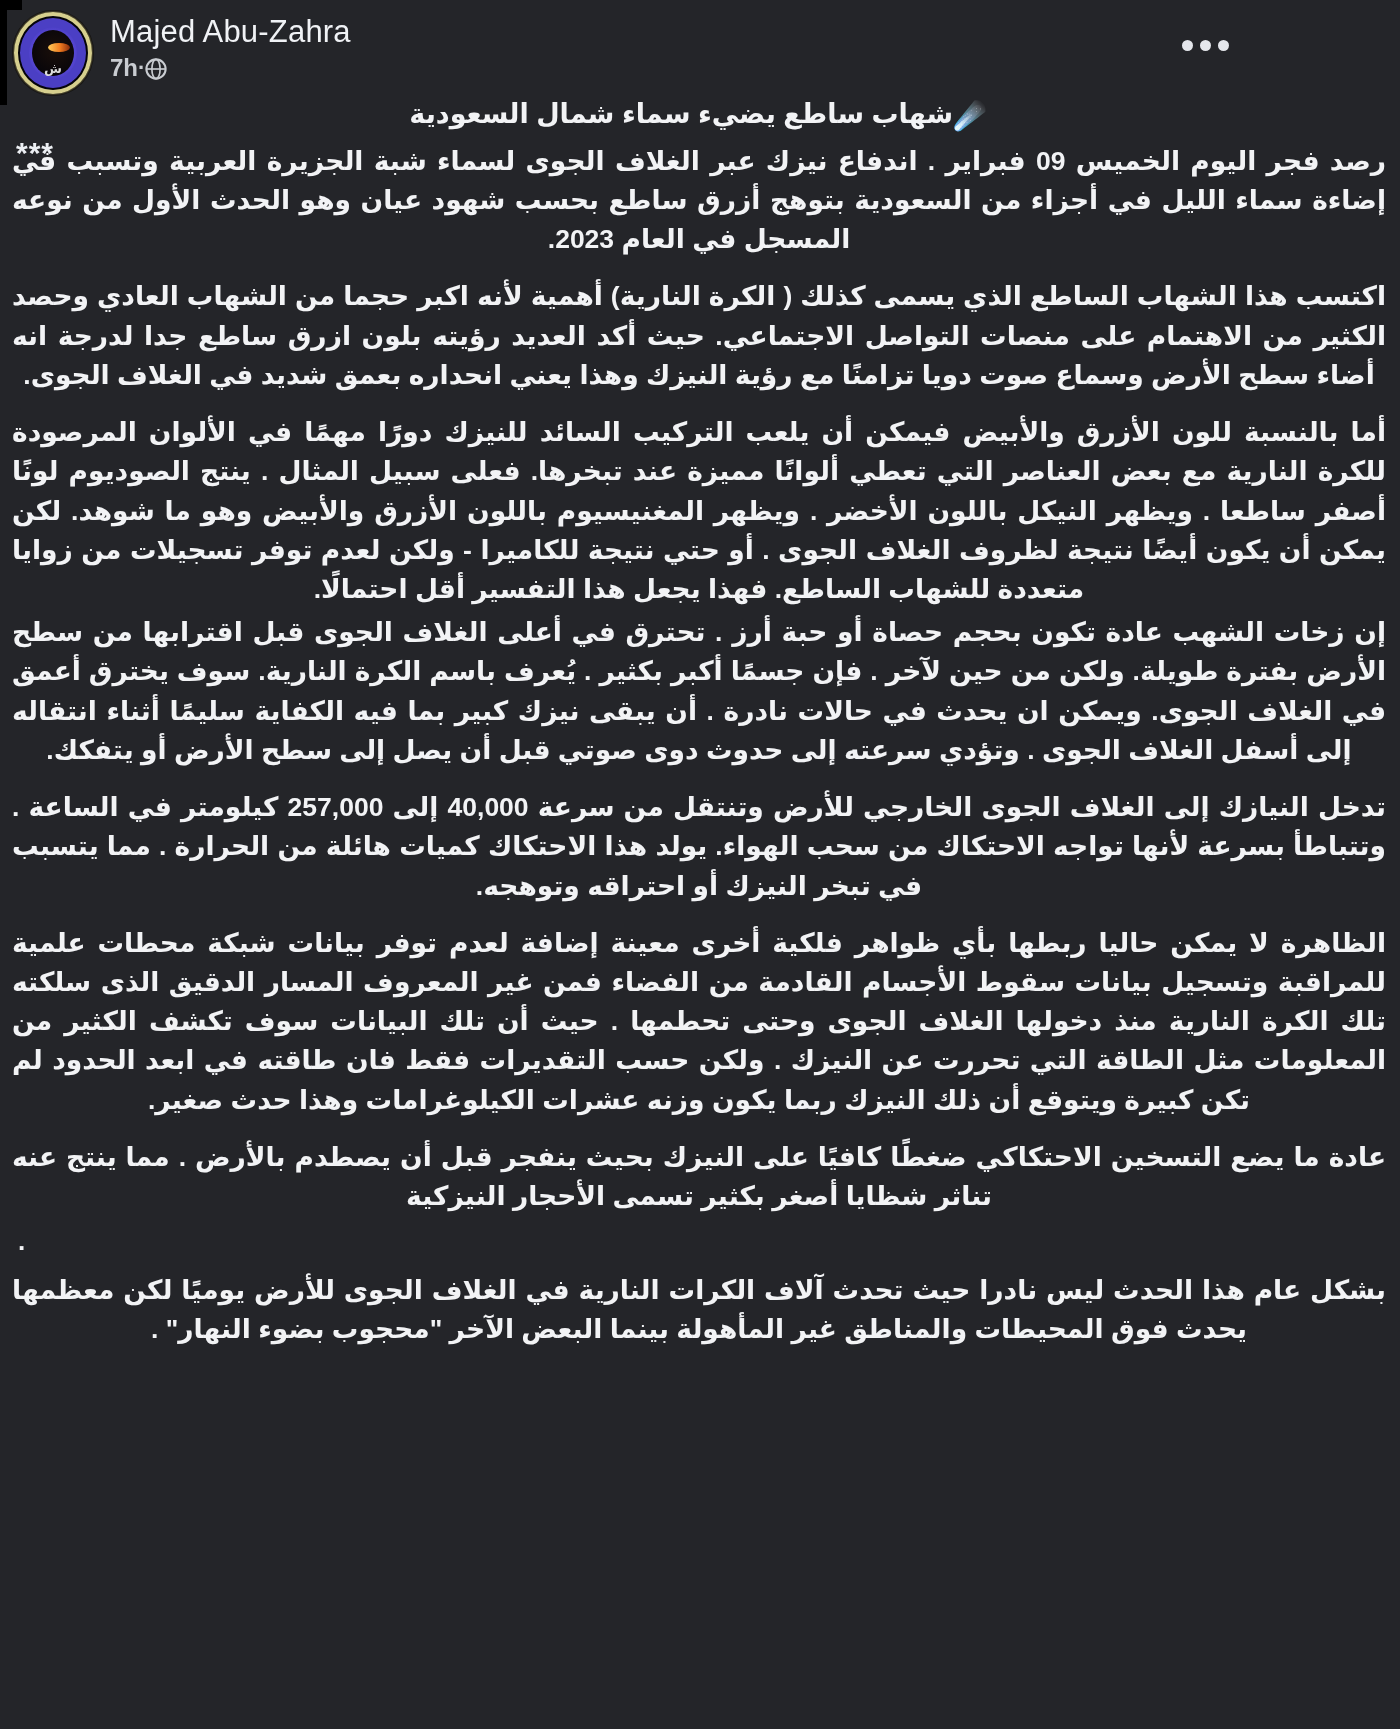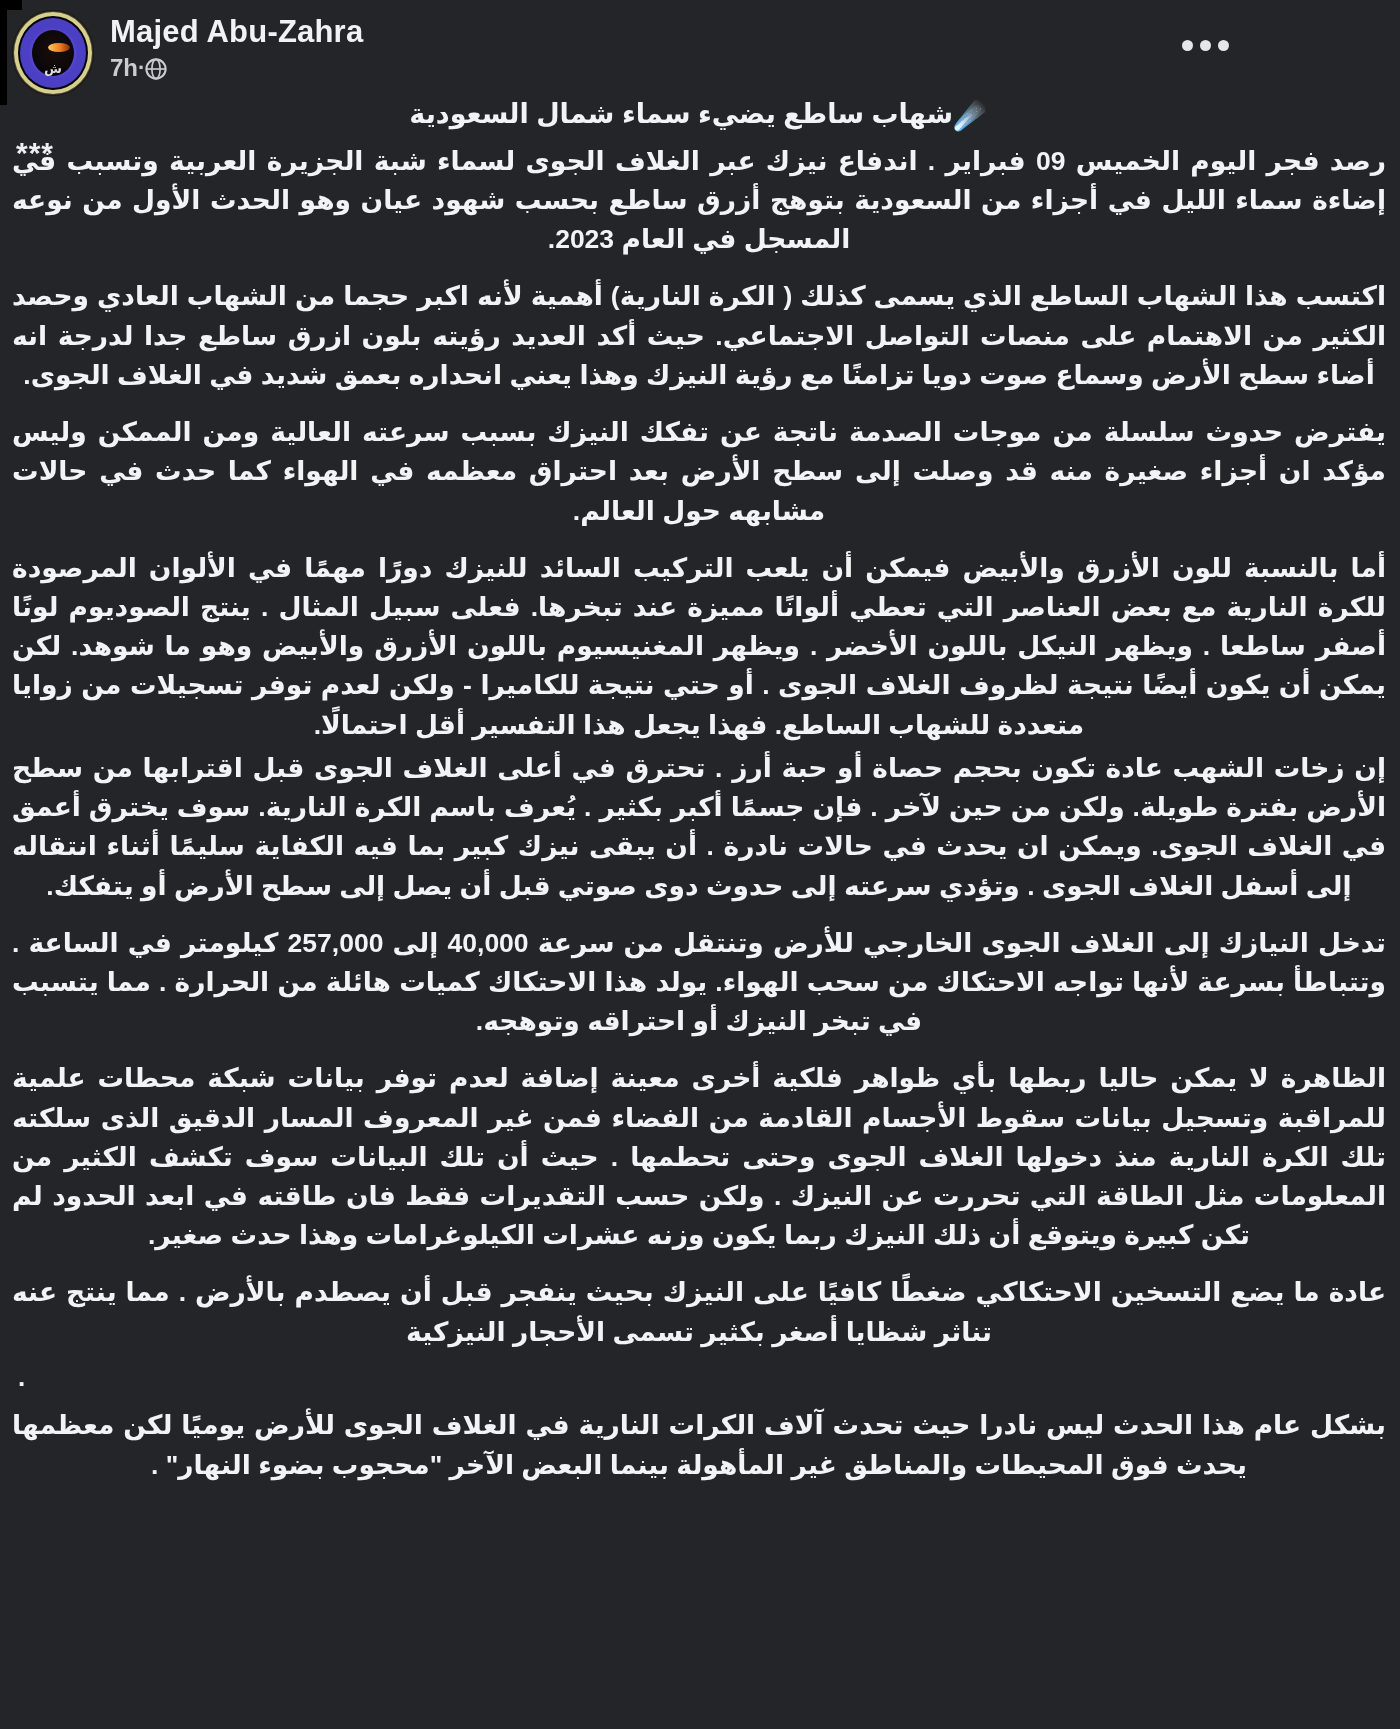--- a/index.html
+++ b/index.html
@@ -107,21 +107,21 @@
   .name-block {
     position: absolute;
     left: 110px;
     top: 8px;
     text-align: left;
     direction: ltr;
   }
   .author-name {
     color: #f0f2f5;
     font-size: 31px;
-    font-weight: 700;
+    font-weight: 400;
     line-height: 1.15;
     letter-spacing: 0.2px;
     white-space: nowrap;
   }
   .meta-row {
     margin-top: 4px;
     display: flex;
     align-items: center;
     color: #c9ccd1;
     font-size: 24px;
@@ -264,21 +264,20 @@
 
   <div class="body-text">
 
     <div class="headline">
       <span class="comet">☄️</span><span>شهاب ساطع يضيء سماء شمال السعودية</span>
     </div>
 
 
     <p class="para">رصد فجر اليوم الخميس 09 فبراير . اندفاع نيزك عبر الغلاف الجوى لسماء شبة الجزيرة العربية وتسبب في إضاءة سماء الليل في أجزاء من السعودية بتوهج أزرق ساطع بحسب شهود عيان وهو الحدث الأول من نوعه المسجل في العام 2023.</p>
     <p class="para">اكتسب هذا الشهاب الساطع الذي يسمى كذلك ( الكرة النارية) أهمية لأنه اكبر حجما من الشهاب العادي وحصد الكثير من الاهتمام على منصات التواصل الاجتماعي. حيث أكد العديد رؤيته بلون ازرق ساطع جدا لدرجة انه أضاء سطح الأرض  وسماع صوت دويا تزامنًا مع رؤية النيزك وهذا يعني انحداره بعمق شديد في الغلاف الجوى.</p>
-    <p class="para">يفترض حدوث سلسلة من موجات الصدمة  ناتجة عن تفكك النيزك بسبب سرعته العالية ومن الممكن وليس مؤكد ان أجزاء صغيرة منه قد وصلت إلى سطح الأرض بعد احتراق معظمه في الهواء كما حدث في حالات مشابهه حول العالم.</p>
     <p class="para tight">أما بالنسبة للون الأزرق والأبيض فيمكن أن يلعب التركيب السائد للنيزك دورًا مهمًا في الألوان المرصودة للكرة النارية مع بعض العناصر التي تعطي ألوانًا مميزة عند تبخرها. فعلى سبيل المثال . ينتج الصوديوم لونًا أصفر ساطعا . ويظهر النيكل باللون الأخضر . ويظهر المغنيسيوم باللون الأزرق والأبيض وهو ما شوهد. لكن يمكن أن يكون أيضًا نتيجة لظروف الغلاف الجوى . أو حتي نتيجة للكاميرا - ولكن لعدم توفر تسجيلات من زوايا متعددة للشهاب الساطع. فهذا يجعل هذا التفسير أقل احتمالًا.</p>
     <p class="para">إن زخات الشهب عادة تكون بحجم حصاة أو حبة أرز . تحترق في أعلى الغلاف الجوى قبل اقترابها من سطح الأرض بفترة طويلة. ولكن من حين لآخر . فإن جسمًا أكبر بكثير . يُعرف باسم الكرة النارية. سوف يخترق أعمق في الغلاف الجوى. ويمكن ان يحدث في حالات نادرة . أن يبقى نيزك كبير بما فيه الكفاية سليمًا أثناء انتقاله إلى أسفل الغلاف الجوى . وتؤدي سرعته إلى حدوث دوى صوتي قبل أن يصل إلى سطح الأرض أو يتفكك.</p>
     <p class="para">تدخل النيازك إلى الغلاف الجوى الخارجي للأرض وتنتقل من سرعة 40,000 إلى 257,000 كيلومتر في الساعة . وتتباطأ بسرعة لأنها تواجه الاحتكاك من سحب الهواء. يولد هذا الاحتكاك كميات هائلة من الحرارة . مما يتسبب في تبخر النيزك أو احتراقه وتوهجه.</p>
     <p class="para">الظاهرة لا يمكن حاليا ربطها بأي ظواهر فلكية أخرى معينة إضافة  لعدم توفر بيانات شبكة محطات علمية للمراقبة وتسجيل بيانات سقوط الأجسام القادمة من الفضاء فمن غير المعروف المسار الدقيق الذى سلكته تلك الكرة النارية منذ دخولها الغلاف الجوى وحتى تحطمها . حيث أن تلك البيانات  سوف تكشف الكثير من المعلومات مثل الطاقة التي تحررت عن النيزك . ولكن حسب التقديرات فقط فان طاقته في ابعد الحدود لم تكن كبيرة ويتوقع أن ذلك النيزك ربما يكون وزنه عشرات الكيلوغرامات  وهذا حدث صغير.</p>
     <p class="para tight">عادة ما يضع التسخين الاحتكاكي ضغطًا كافيًا على النيزك بحيث ينفجر قبل أن يصطدم بالأرض . مما ينتج عنه تناثر شظايا أصغر بكثير تسمى الأحجار النيزكية</p>
 
     <div class="lone-dot">.</div>
 
     <p class="para last">بشكل عام هذا الحدث ليس نادرا حيث تحدث آلاف الكرات النارية في الغلاف الجوى للأرض يوميًا لكن معظمها يحدث فوق المحيطات والمناطق غير المأهولة بينما البعض الآخر "محجوب بضوء النهار" .</p>
   </div>

